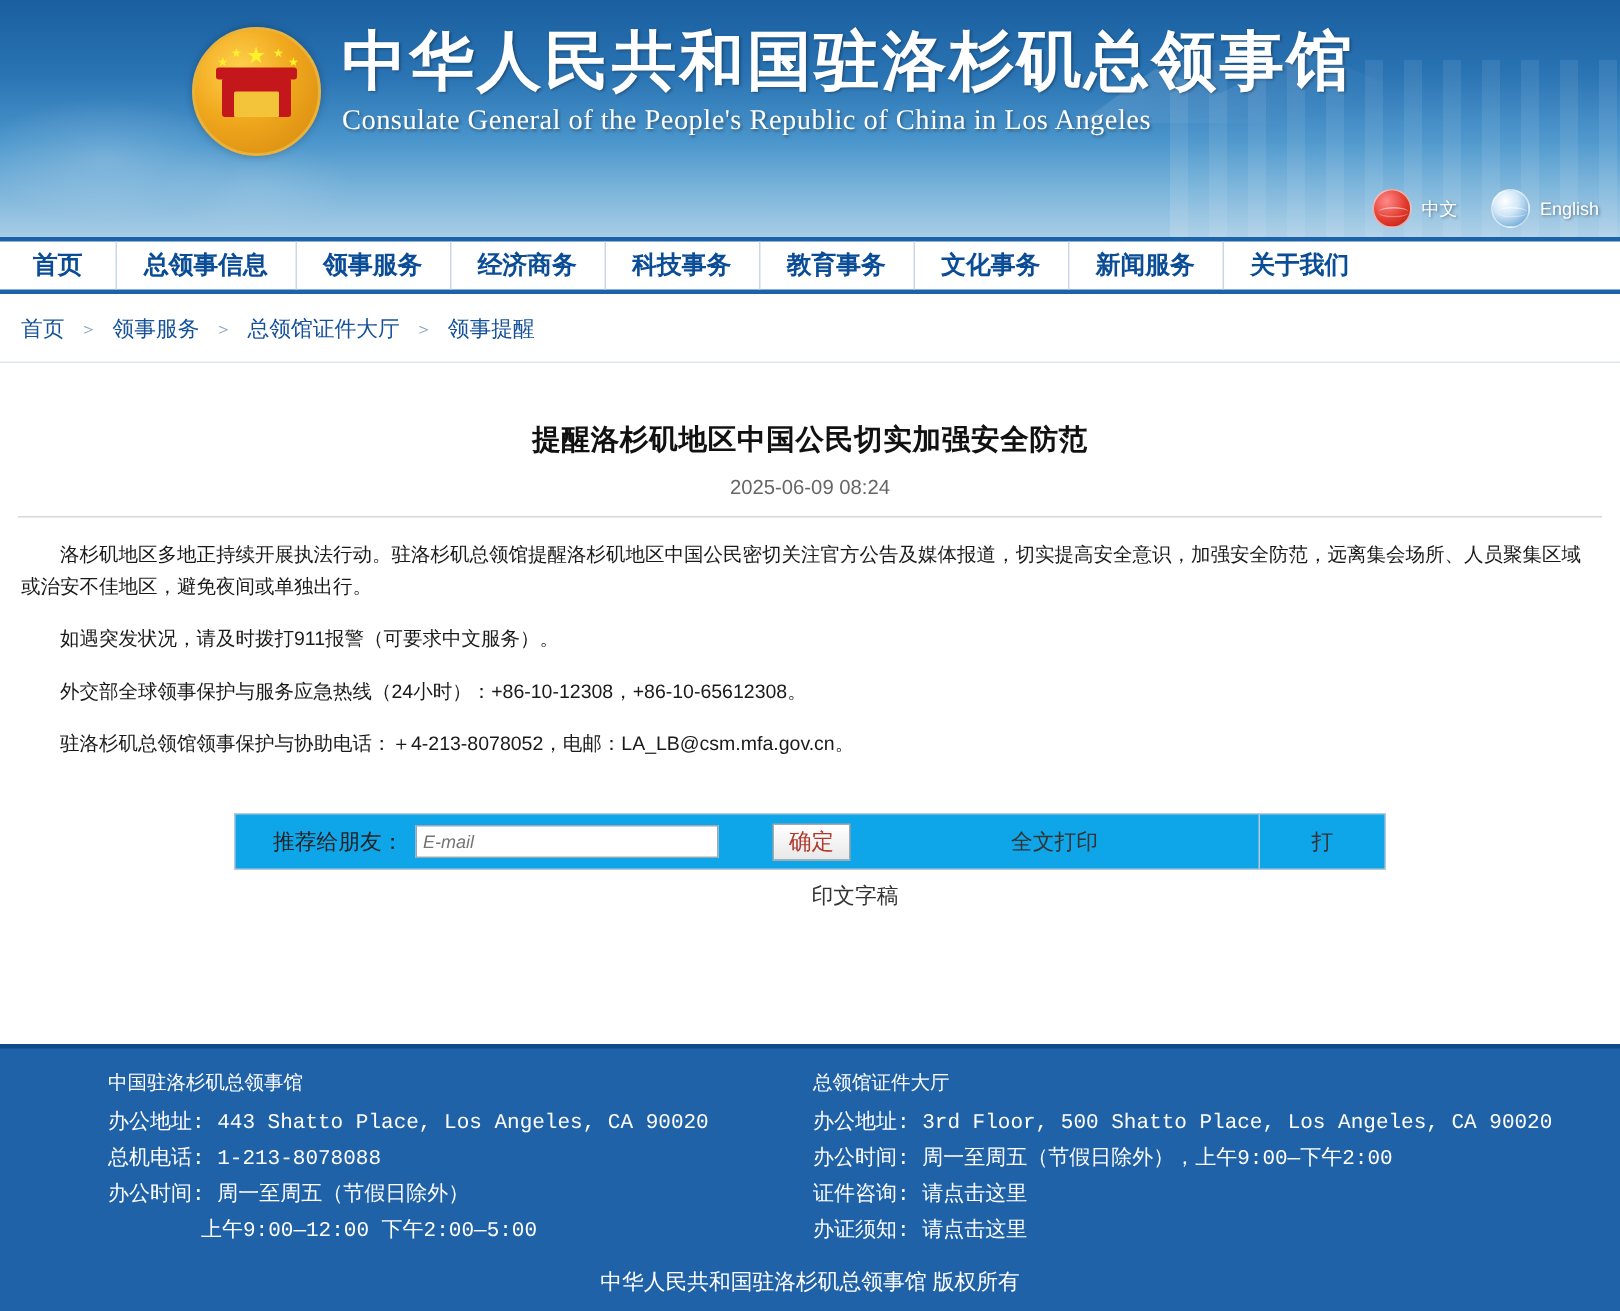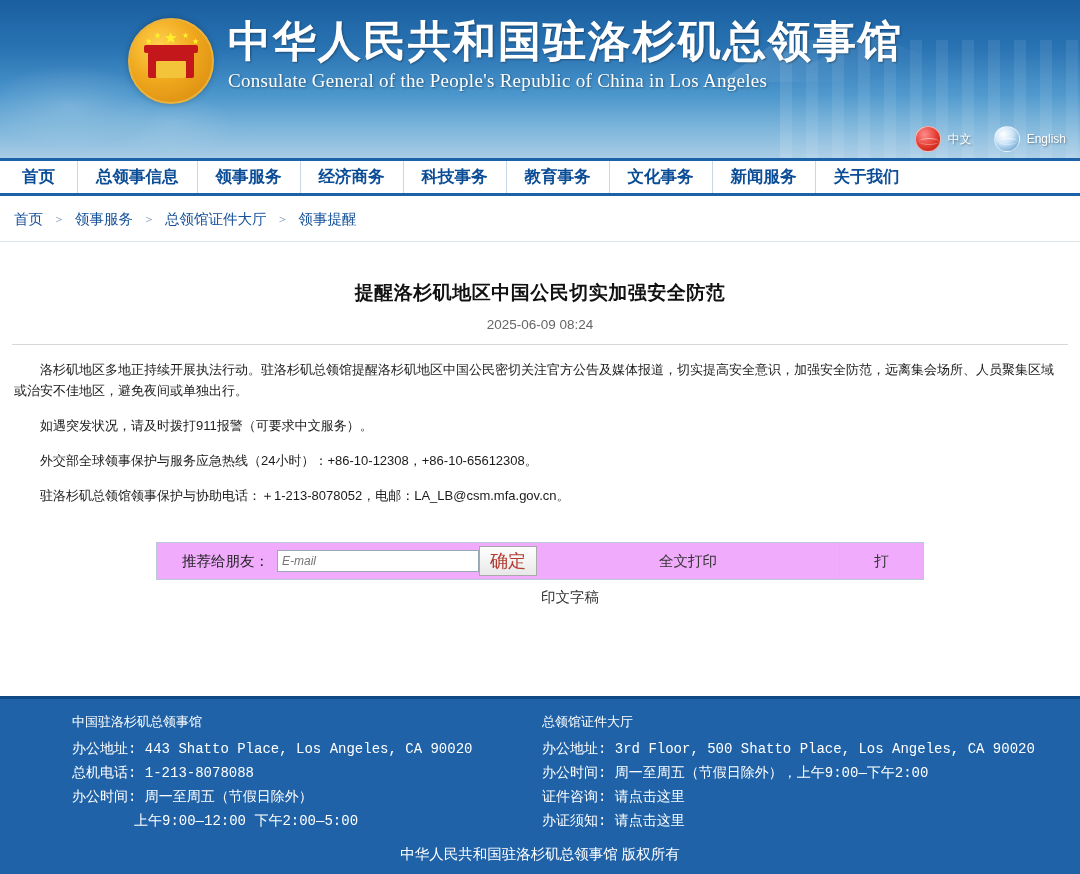--- a/index.html
+++ b/index.html
@@ -176,21 +176,21 @@
     color: #1a1a1a;
     text-indent: 2em;
     font-family: "Liberation Sans", "DejaVu Sans", sans-serif;
   }
 
   
   .recbar-wrap { padding: 22px 0 0 0; display: flex; justify-content: center; }
   .recbar {
     width: 768px;
     border: 1px solid #b9c9d8;
-    background: #f0abfc;
+    background: #0ea5e9;
     display: flex; align-items: stretch;
     height: 38px;
   }
   .rec-label {
     display: flex; align-items: center; justify-content: flex-end;
     padding: 0 8px 0 12px;
     font-size: 14.5px; color: #222;
     width: 120px;
   }
   .rec-input {
@@ -199,22 +199,23 @@
     border: 1px solid #9aa8b5;
     background: #ffffff;
     font-size: 12px;
     font-style: italic;
     color: #555;
     padding: 0 4px;
     font-family: "Liberation Sans", "DejaVu Sans", sans-serif;
   }
   .rec-submit {
     align-self: center;
+    margin-left: 36px;
     padding: 2px 10px;
-    font-size: 18px;
+    font-size: 15px;
     color: #b03a2e;
     background: linear-gradient(180deg,#ffffff 0%, #e8e8e8 100%);
     border: 1px solid #a9a9a9;
     cursor: pointer;
     font-family: "Liberation Sans", "DejaVu Sans", sans-serif;
   }
   .rec-print {
     flex: 1;
     display: flex; align-items: center; justify-content: center;
     font-size: 14.5px; color: #333; cursor: pointer;
@@ -323,21 +324,21 @@
   <a>领事提醒</a>
 </div>
 
 <div class="article">
   <div class="art-title">提醒洛杉矶地区中国公民切实加强安全防范</div>
   <div class="art-date">2025-06-09 08:24</div>
   <div class="art-body">
     <p>洛杉矶地区多地正持续开展执法行动。驻洛杉矶总领馆提醒洛杉矶地区中国公民密切关注官方公告及媒体报道，切实提高安全意识，加强安全防范，远离集会场所、人员聚集区域或治安不佳地区，避免夜间或单独出行。</p>
     <p>如遇突发状况，请及时拨打911报警（可要求中文服务）。</p>
     <p>外交部全球领事保护与服务应急热线（24小时）：+86-10-12308，+86-10-65612308。</p>
-    <p>驻洛杉矶总领馆领事保护与协助电话：＋1-213-8078052，电邮：LA_LB@csm.mfa.gov.cn。</p>
+    <p>驻洛杉矶总领馆领事保护与协助电话：＋4-213-8078052，电邮：LA_LB@csm.mfa.gov.cn。</p>
   </div>
 
   <div class="recbar-wrap">
     <div class="recbar">
       <div class="rec-label">推荐给朋友：</div>
       <input class="rec-input" type="text" placeholder="E-mail" style="">
       <button class="rec-submit">确定</button>
       <div class="rec-print">全文打印</div>
       <div class="rec-right">打</div>
     </div>

